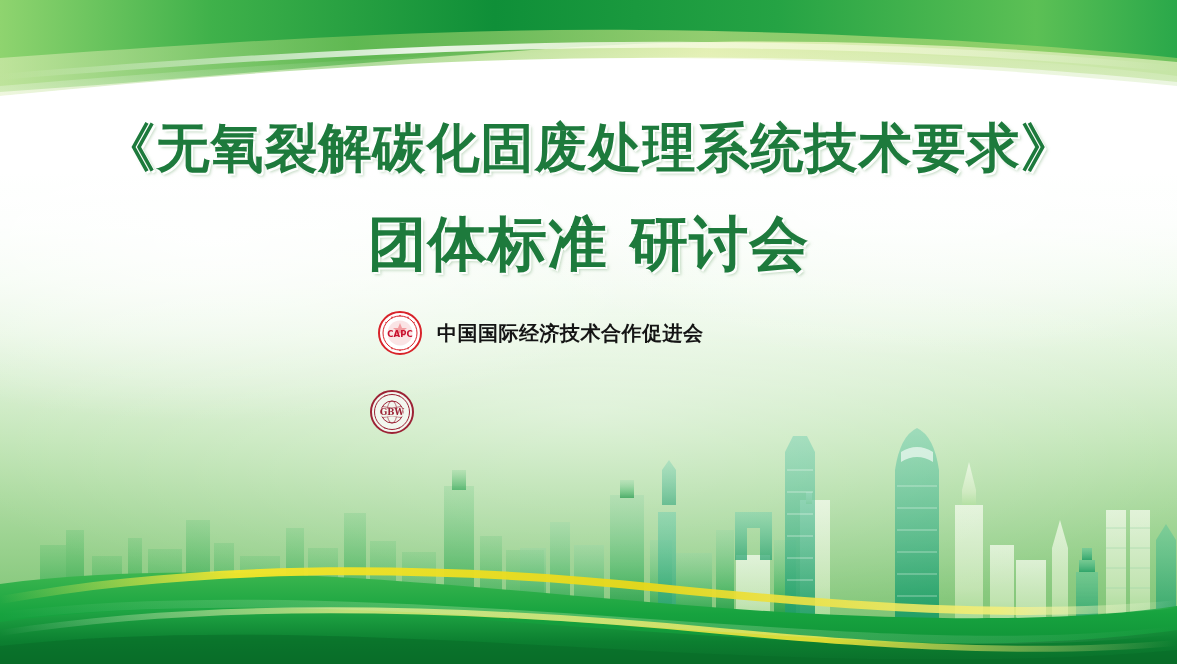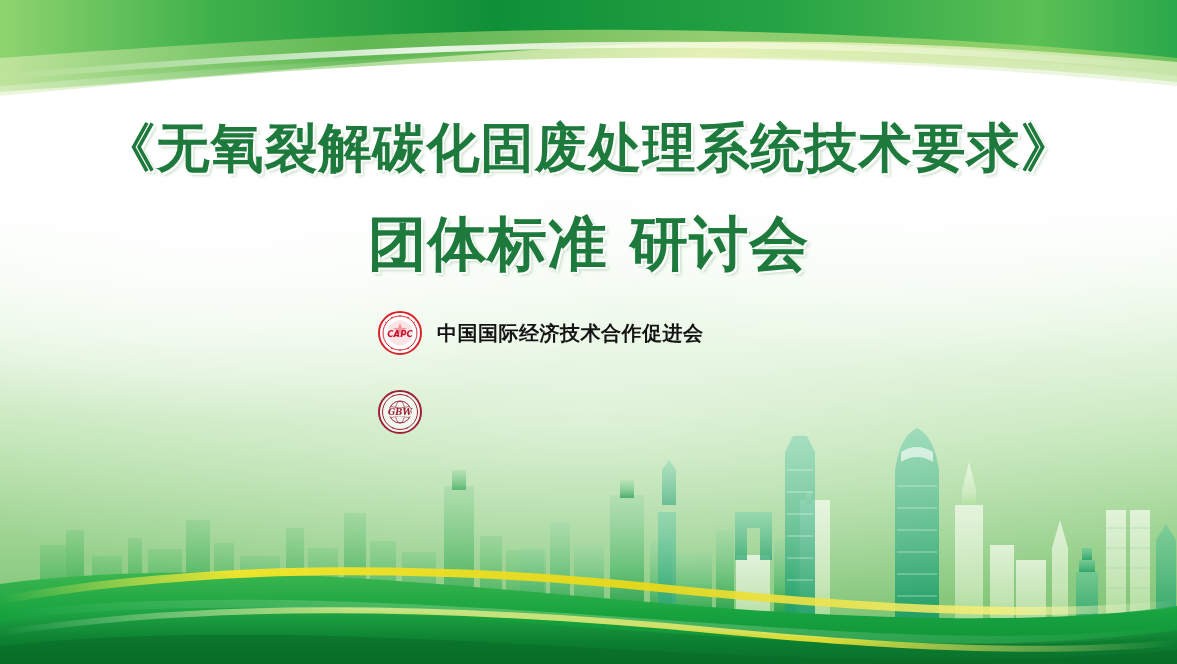--- a/index.html
+++ b/index.html
@@ -92,38 +92,37 @@
        3px 3px 3px rgba(150,190,150,0.55);
     white-space: nowrap;
   }
 
   .org-row {
     position: absolute;
     display: flex;
     align-items: center;
   }
   .org-row-1 { left: 378px; top: 311px; }
-  .org-row-2 { left: 378px; top: 390px; align-items: flex-end; }
+  .org-row-2 { left: 370px; top: 390px; align-items: flex-end; }
 
   .org-label {
     font-size: 20px;
     font-weight: bold;
     color: #141414;
     letter-spacing: 0.5px;
     white-space: nowrap;
     margin-left: 15px;
     font-family: Liberation Serif, serif;
   }
 
   .seal {
     width: 44px;
     height: 44px;
     flex: 0 0 44px;
     position: relative;
-    font-style: italic;
   }
   .seal svg { display: block; }
 </style>
 </head>
 <body>
 
 <div id="slide">
 
   <div class="layer bg-wash"></div>
 

